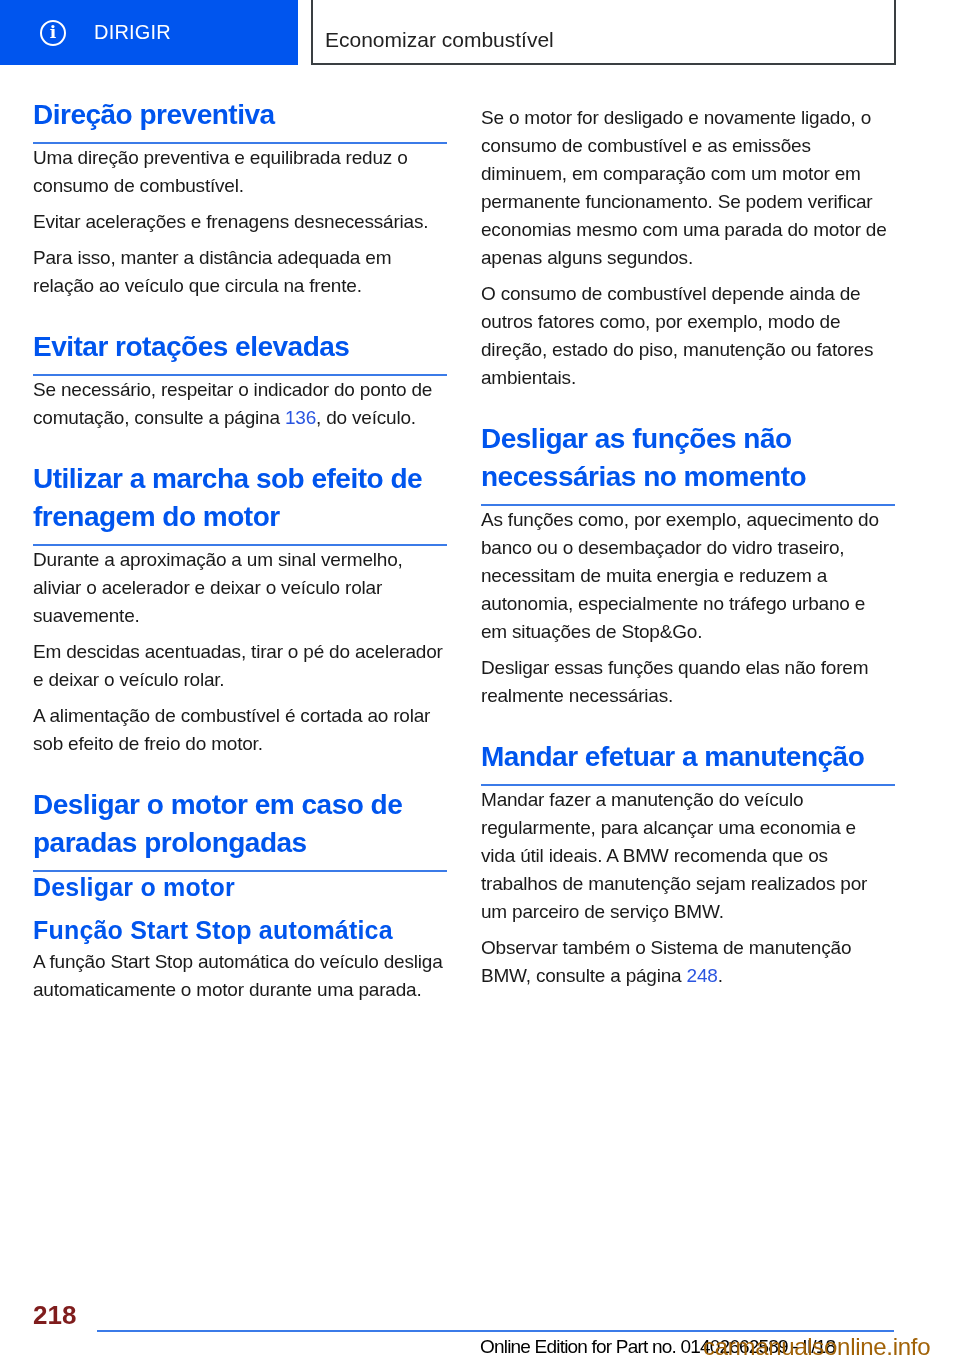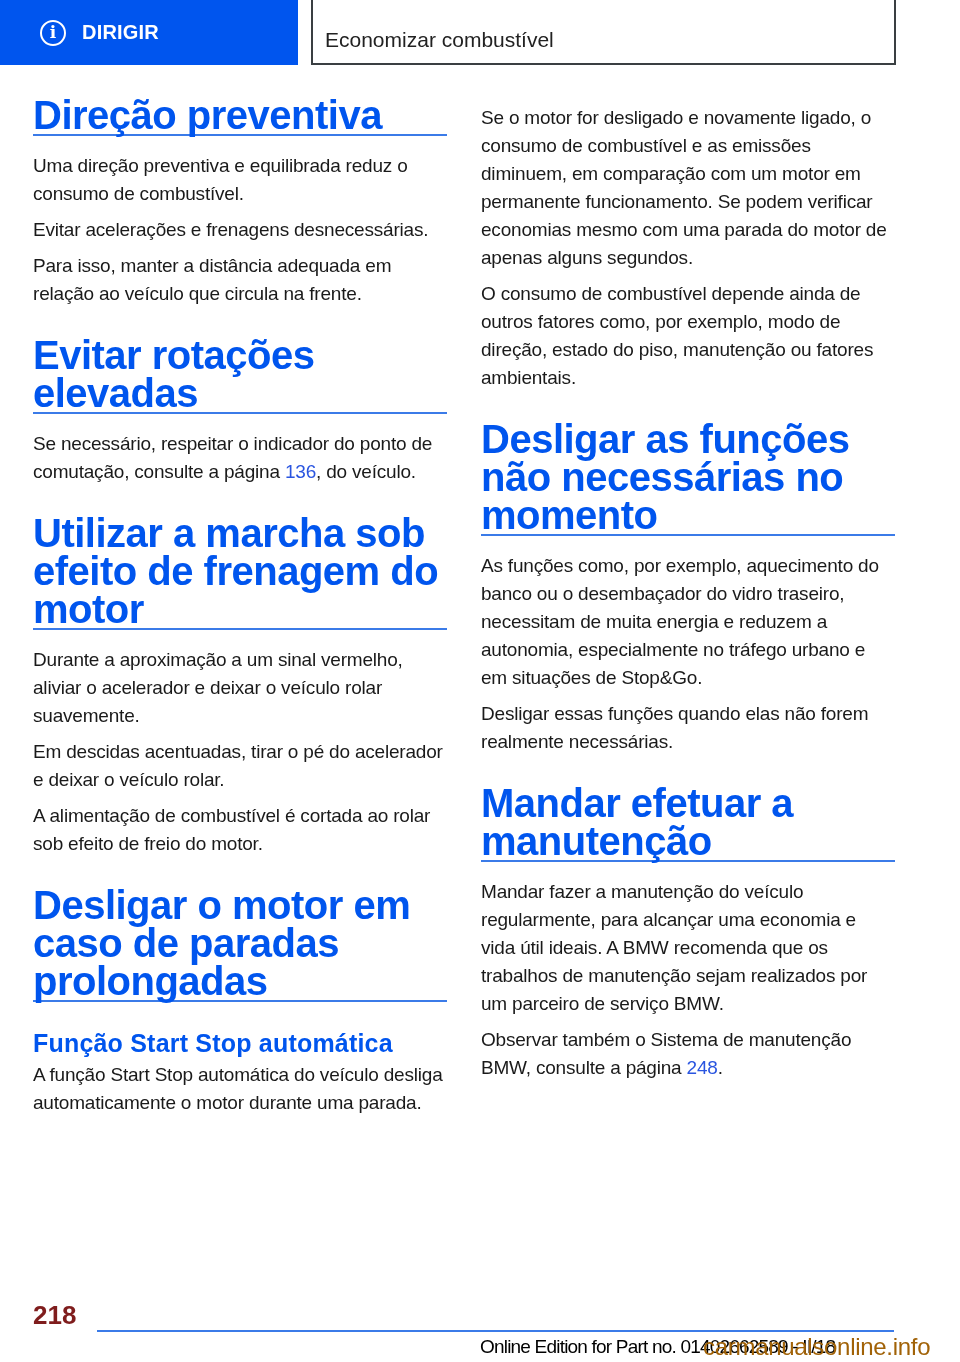--- a/index.html
+++ b/index.html
@@ -9,37 +9,37 @@
     .header-tab {
       position: absolute; left: 0; top: 0; width: 298px; height: 65px;
       background: #0055ee; display: flex; align-items: center;
       padding-left: 40px; color: #fff;
     }
     .info-icon {
       width: 26px; height: 26px; border: 2.5px solid #fff; border-radius: 50%;
       display: flex; align-items: center; justify-content: center;
       font-weight: bold; font-size: 17px; font-family: "DejaVu Serif", serif; line-height: 1;
     }
-    .header-tab .tab-label { margin-left: 16px; font-weight: bold; font-size: 20px; letter-spacing: 0.2px; text-align: right; }
+    .header-tab .tab-label { margin-left: 28px; font-weight: normal; font-size: 20px; letter-spacing: 0.2px; text-align: right; }
 
     .title-box {
       position: absolute; left: 311px; top: -2px; width: 585px; height: 67px;
       border: 2px solid #3a3f42; border-top: none;
       display: flex; align-items: flex-end; padding: 0 0 11px 12px;
       font-size: 21px; color: #222;
     }
 
     .col { position: absolute; top: 96px; width: 414px; }
     .col-left { left: 33px; }
     .col-right { left: 481px; }
 
     h1.section {
-      color: #0055ee; font-weight: bold; font-size: 40px; line-height: 38px;
+      color: #0055ee; font-weight: bold; font-size: 28px; line-height: 38px;
       letter-spacing: -0.5px;
-      border-bottom: 2px solid #3b7be8; margin-bottom: 16px;
+      padding-bottom: 8px; border-bottom: 2px solid #3b7be8; 
     }
     h2.sub {
       color: #0055ee; font-weight: bold; font-size: 25px; line-height: 30px; margin-bottom: 3px;
       letter-spacing: 0.2px;
     }
     p.body {
       font-size: 19px; line-height: 28px; color: #1a1a1a; margin-bottom: 8px; letter-spacing: -0.2px;
     }
     .link { color: #2a55e0; }
 
@@ -85,20 +85,21 @@
   <div class="gap-l"></div>
   <section>
     <h1 class="section">Utilizar a marcha sob efeito de frenagem do motor</h1>
     <p class="body">Durante a aproximação a um sinal vermelho, aliviar o acelerador e deixar o veículo rolar suavemente.</p>
     <p class="body">Em descidas acentuadas, tirar o pé do acelerador e deixar o veículo rolar.</p>
     <p class="body">A alimentação de combustível é cortada ao rolar sob efeito de freio do motor.</p>
   </section>
   <div class="gap-l"></div>
   <section>
     <h1 class="section">Desligar o motor em caso de paradas prolongadas</h1>
+    <h2 class="sub">Desligar o motor</h2>
     <div style="height:10px"></div>
     <h2 class="sub">Função Start Stop automática</h2>
     <p class="body">A função Start Stop automática do veículo desliga automaticamente o motor durante uma parada.</p>
   </section>
 </div>
 
 <div class="col col-right" style="top:104px;">
   <p class="body">Se o motor for desligado e novamente ligado, o consumo de combustível e as emissões diminuem, em comparação com um motor em permanente funcionamento. Se podem verificar economias mesmo com uma parada do motor de apenas alguns segundos.</p>
   <p class="body">O consumo de combustível depende ainda de outros fatores como, por exemplo, modo de direção, estado do piso, manutenção ou fatores ambientais.</p>
   <div class="gap-l"></div>

